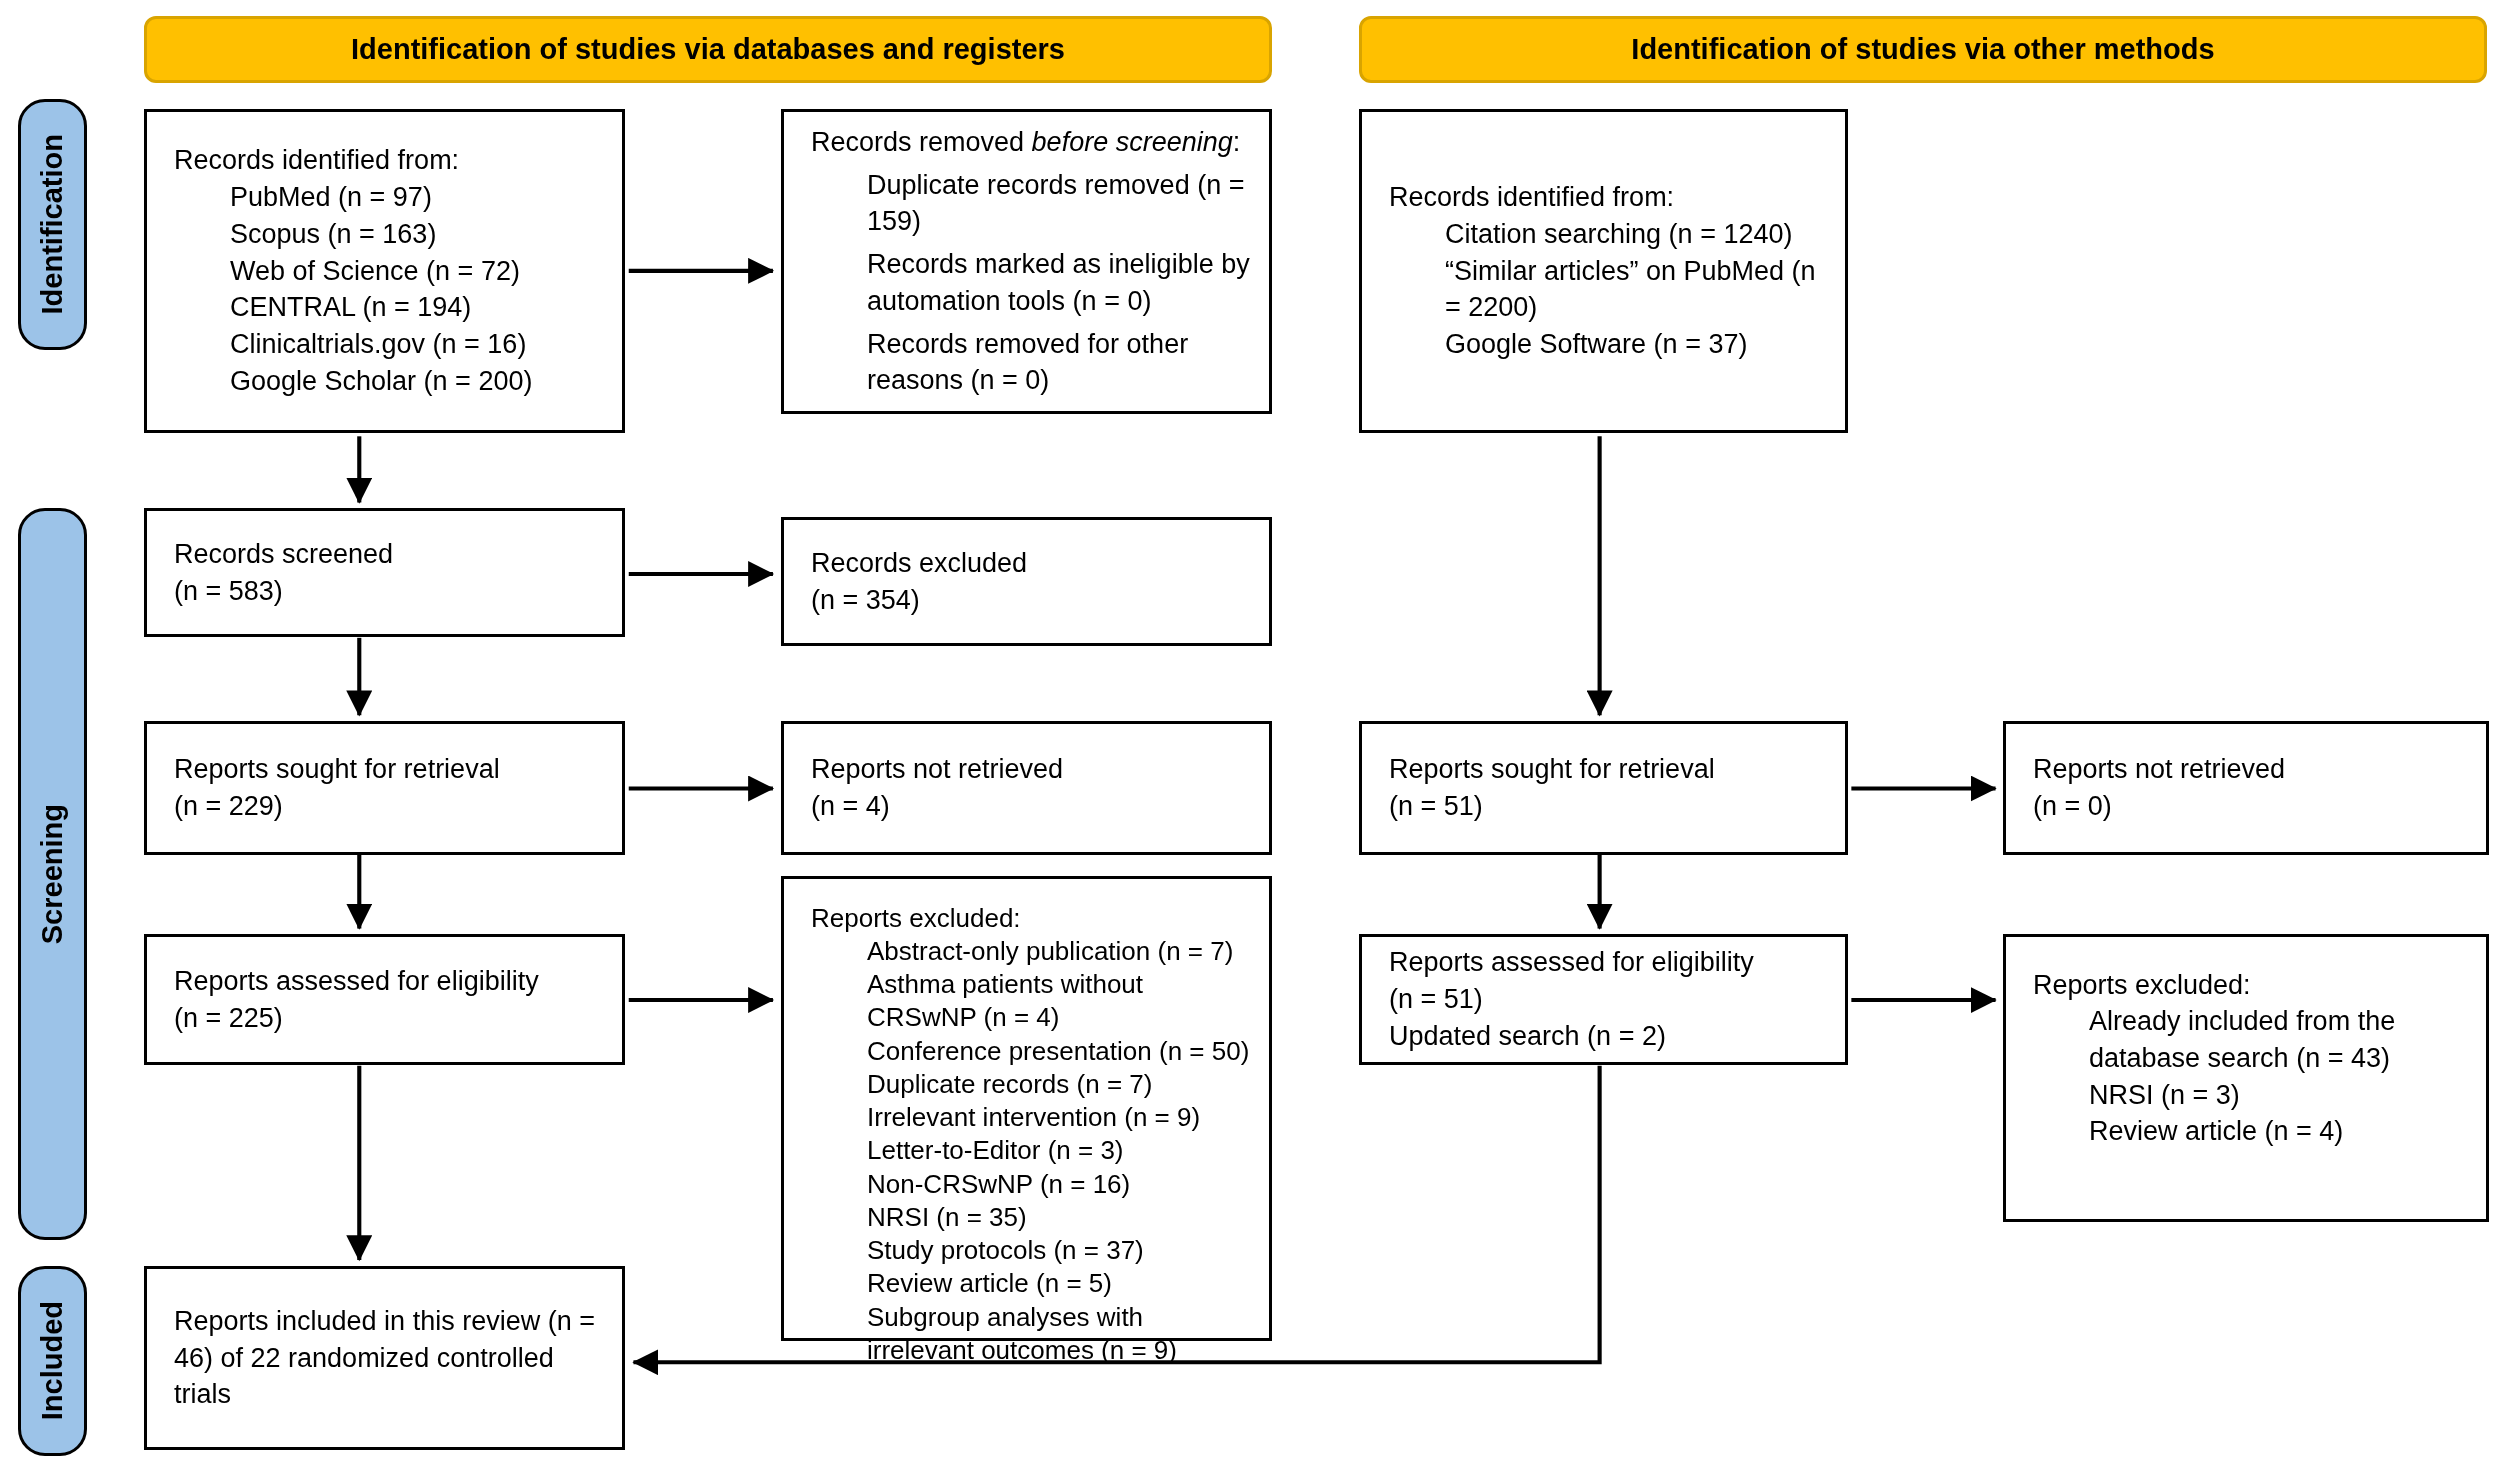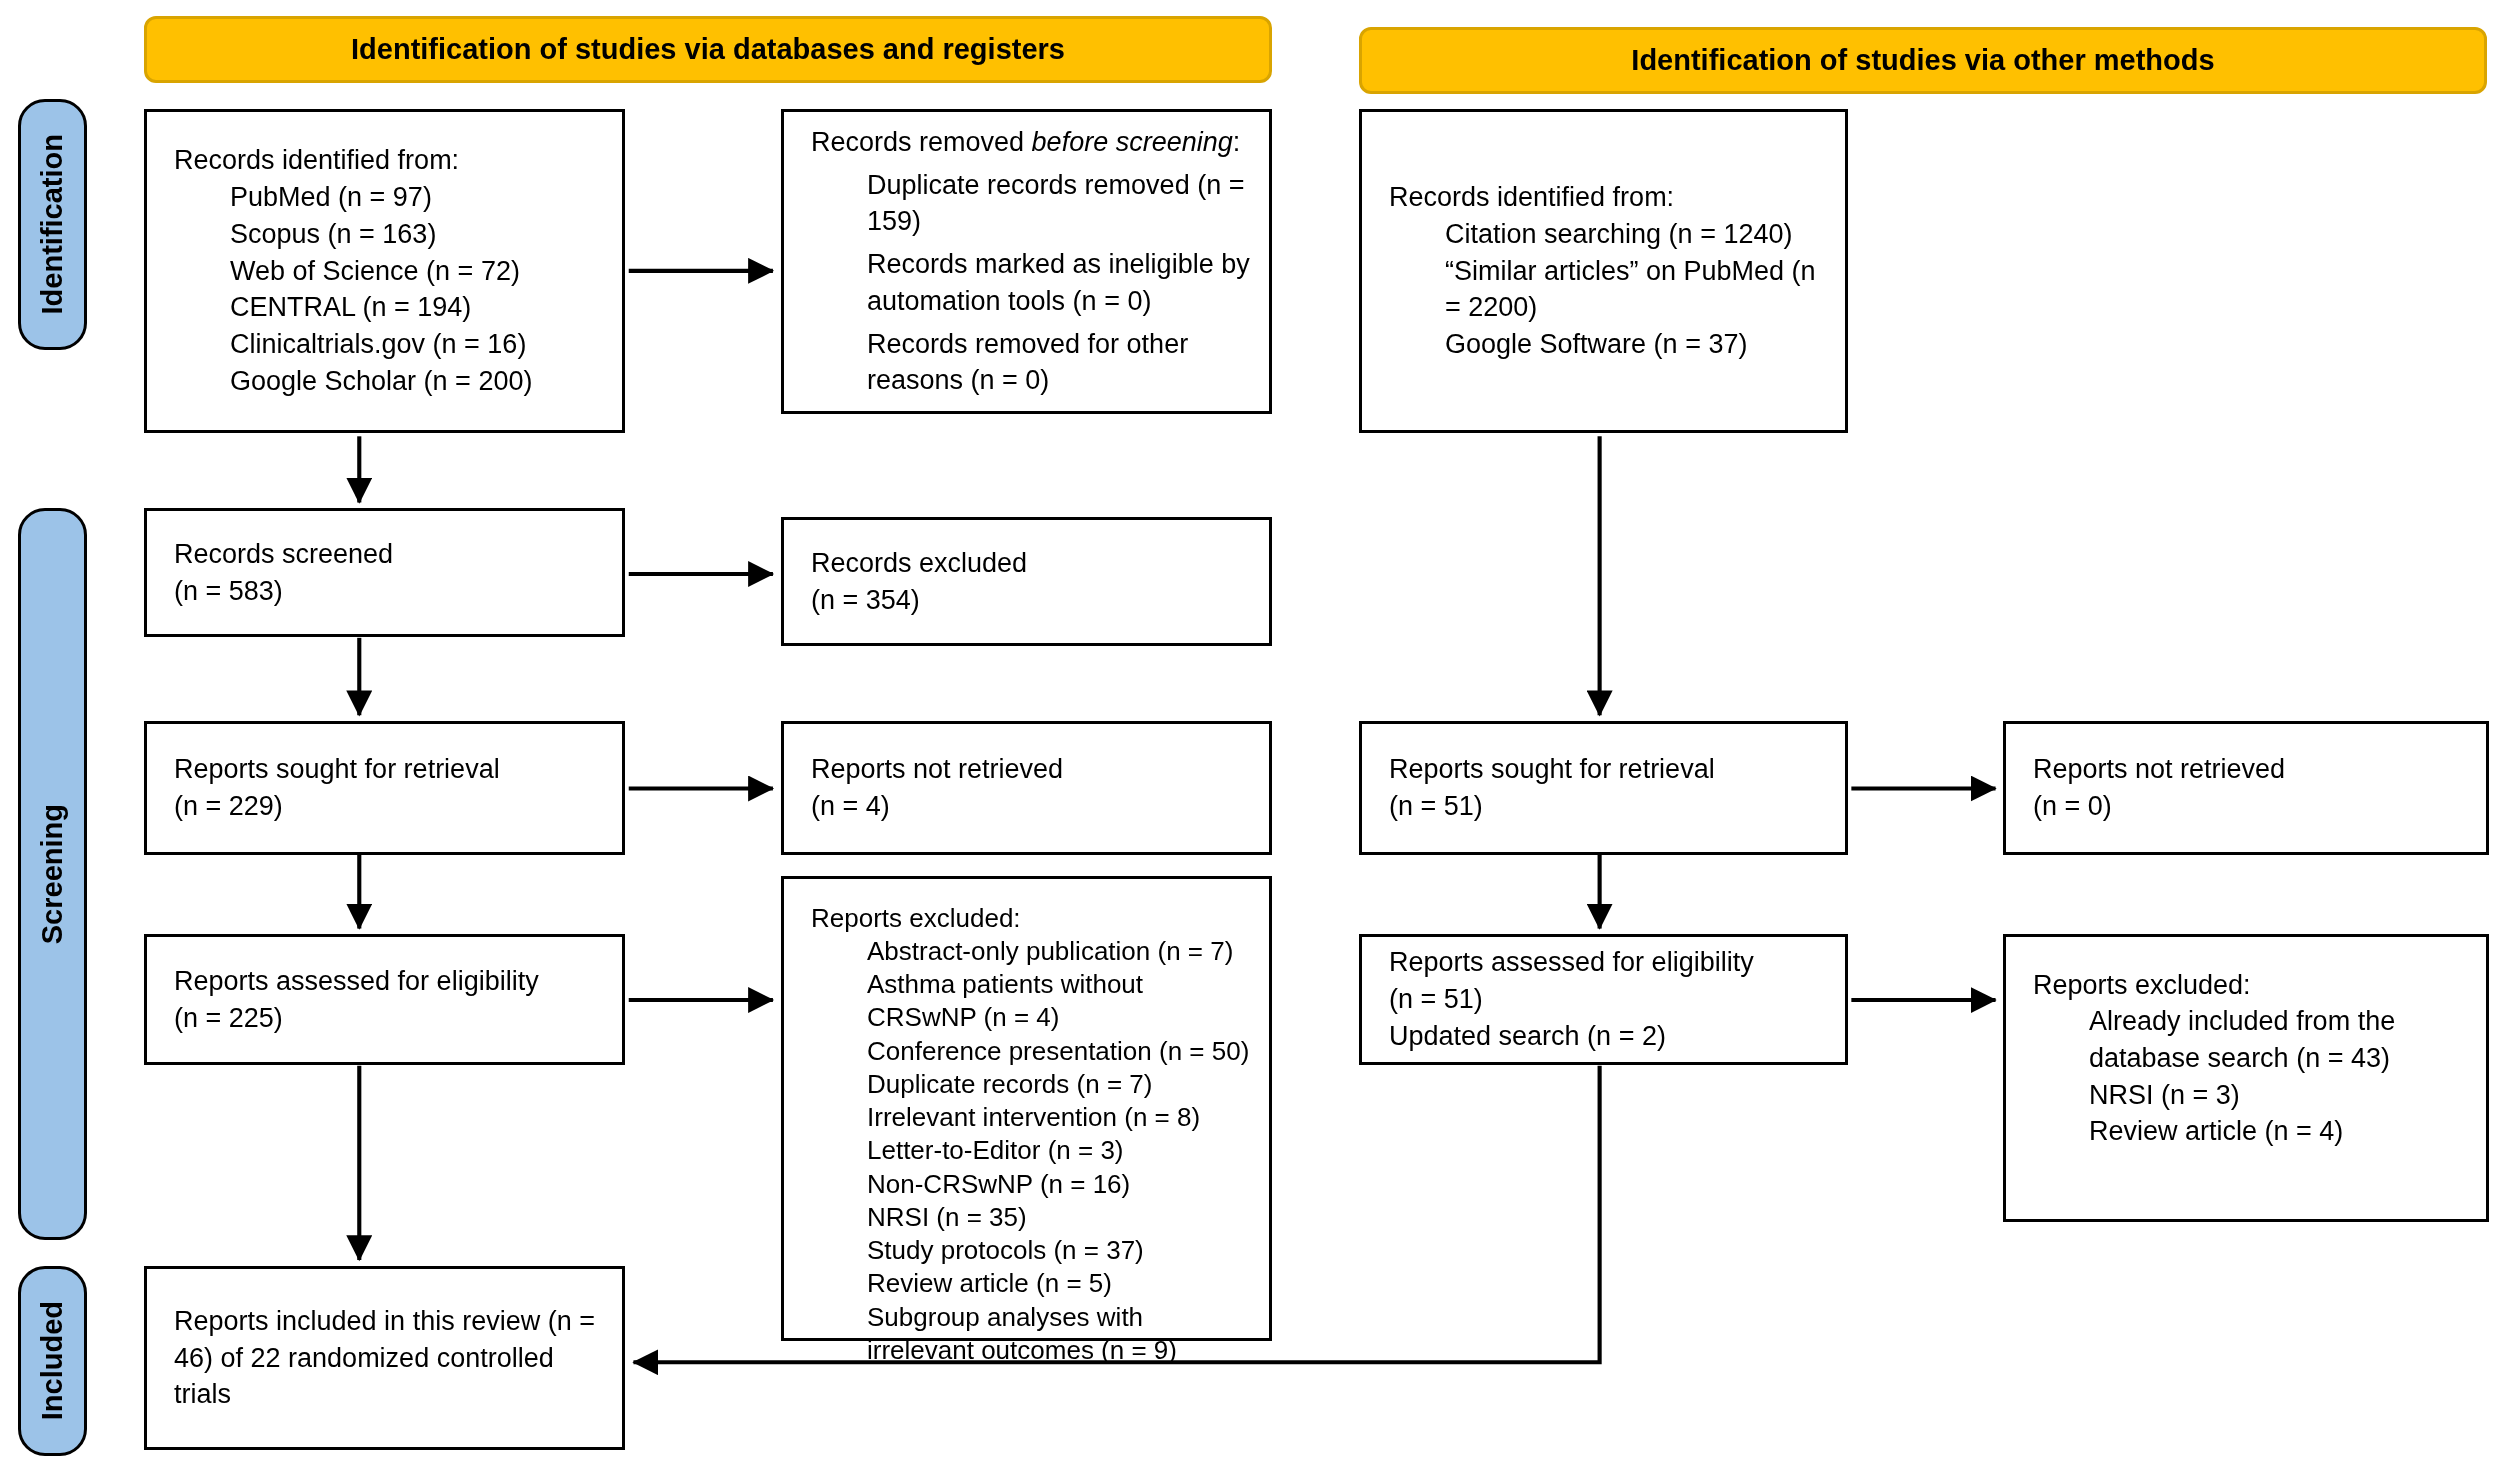--- a/index.html
+++ b/index.html
@@ -95,21 +95,21 @@
     <path d="M2707,738 L2707,1210" marker-end="url(#ah)"></path>
     <path d="M3133,1334 L3377,1334" marker-end="url(#ah)"></path>
     <path d="M2707,1446 L2707,1571" marker-end="url(#ah)"></path>
     <path d="M3133,1692 L3377,1692" marker-end="url(#ah)"></path>
     <path d="M2707,1803 L2707,2305 L1072,2305" marker-end="url(#ah)"></path>
   </svg>
 
   <div class="banner" style="left:144px;top:16px;width:1122px;height:61px;">
     <span>Identification of studies via databases and registers</span>
   </div>
-  <div class="banner" style="left:1359px;top:16px;width:1122px;height:61px;margin-top:11px;">
+  <div class="banner" style="left:1359px;top:16px;width:1122px;height:61px;">
     <span>Identification of studies via other methods</span>
   </div>
 
   <div class="stage" style="left:17.7px;top:99px;width:63px;height:245px;">
     <span>Identification</span>
   </div>
   <div class="stage" style="left:17.7px;top:508px;width:63px;height:726px;">
     <span>Screening</span>
   </div>
   <div class="stage" style="left:17.7px;top:1266px;width:63px;height:184px;">
@@ -157,21 +157,21 @@
     <div>Reports assessed for eligibility</div>
     <div>(n = 225)</div>
   </div>
 
   <div class="box tight" style="left:781px;top:876px;width:491px;height:465px;">
     <div>Reports excluded:</div>
     <div class="sub">Abstract-only publication (n = 7)</div>
     <div class="sub">Asthma patients without CRSwNP (n = 4)</div>
     <div class="sub">Conference presentation (n = 50)</div>
     <div class="sub">Duplicate records (n = 7)</div>
-    <div class="sub">Irrelevant intervention (n = 8)</div>
+    <div class="sub">Irrelevant intervention (n = 9)</div>
     <div class="sub">Letter-to-Editor (n = 3)</div>
     <div class="sub">Non-CRSwNP (n = 16)</div>
     <div class="sub">NRSI (n = 35)</div>
     <div class="sub">Study protocols (n = 37)</div>
     <div class="sub">Review article (n = 5)</div>
     <div class="sub">Subgroup analyses with irrelevant outcomes (n = 9)</div>
   </div>
 
   <div class="box" style="left:144px;top:1266px;width:481px;height:184px;">
     <div>Reports included in this review (n = 46) of 22 randomized controlled trials</div>

